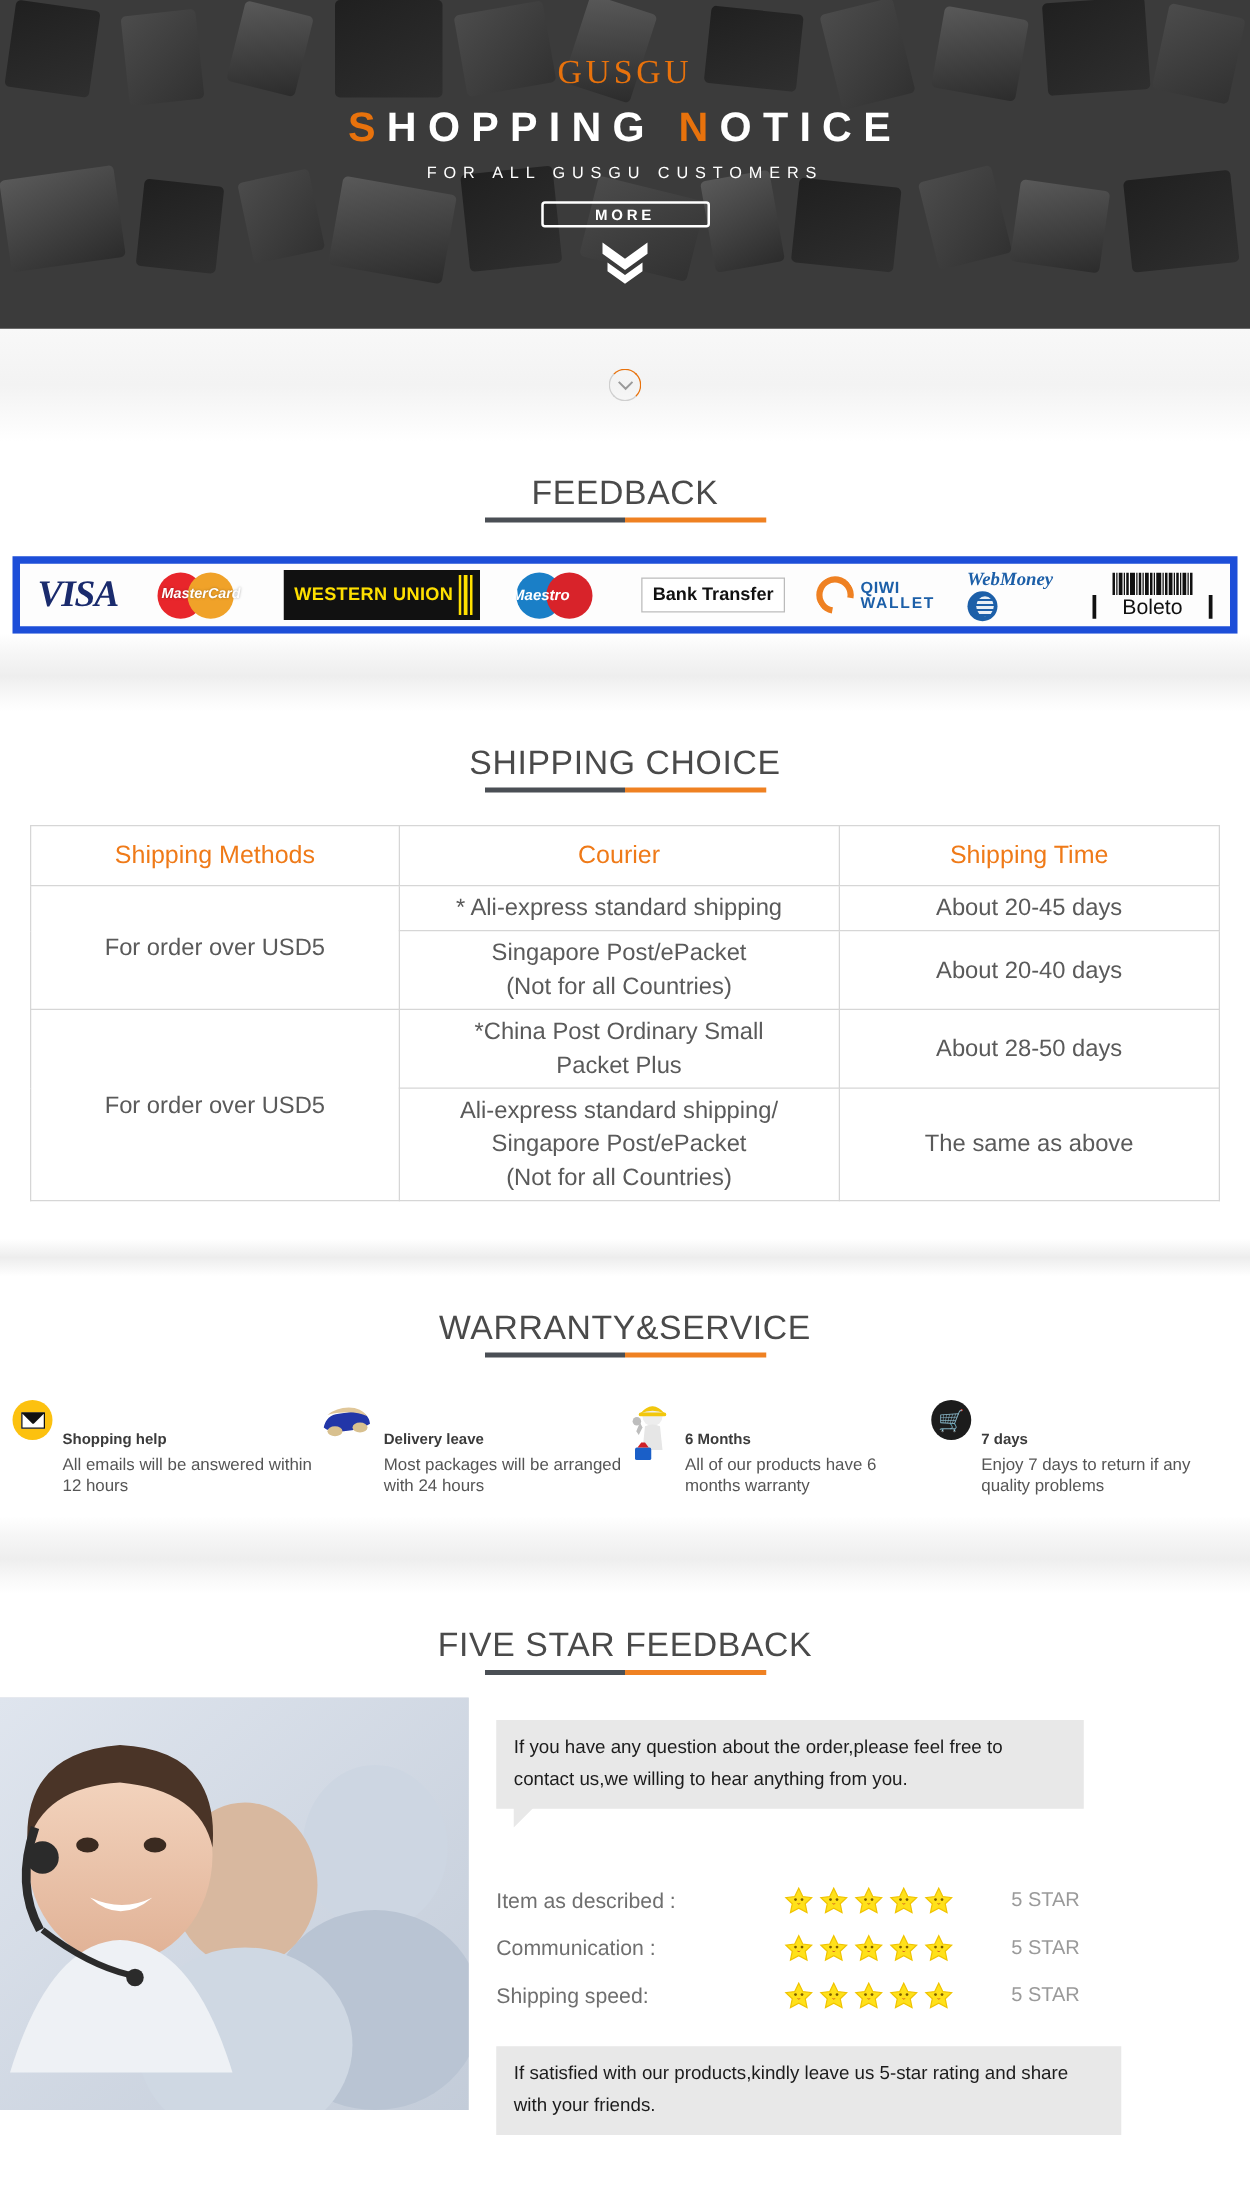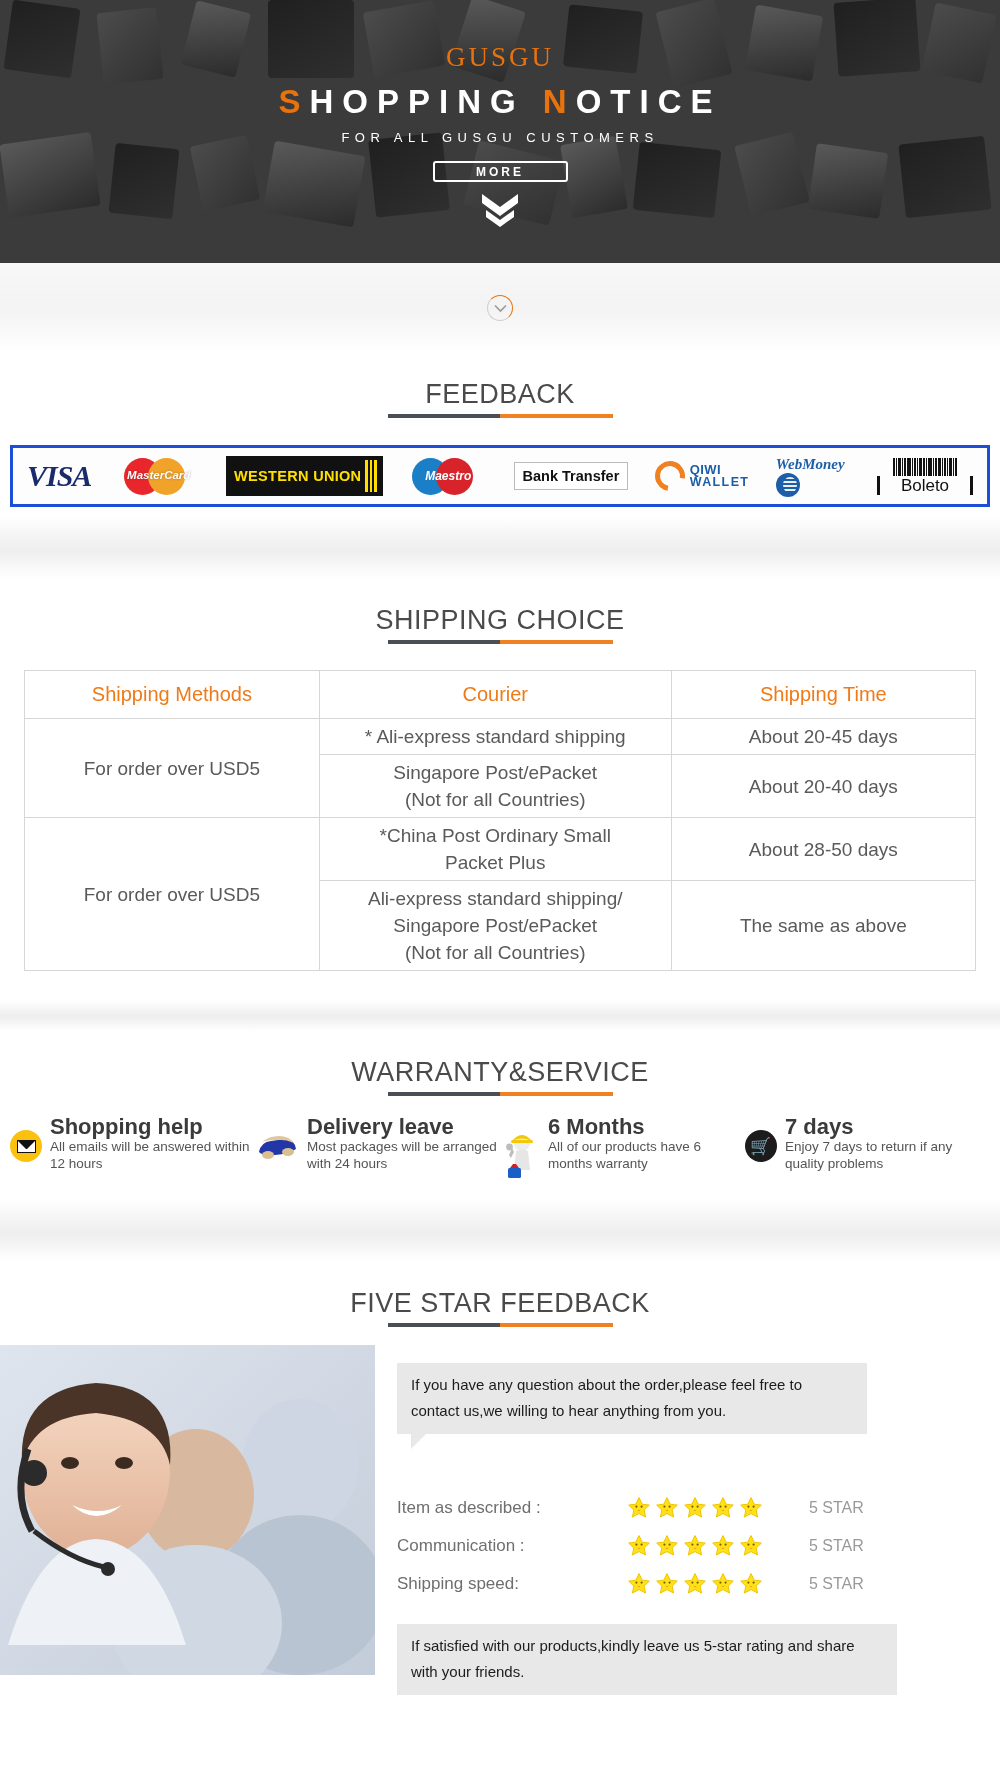--- a/index.html
+++ b/index.html
@@ -117,22 +117,22 @@
     margin: 4px auto 0;
     width: 225px;
     height: 4px;
     display: flex;
   }
   .rule .l { flex: 1; background: #4a4f55; }
   .rule .r { flex: 1; background: #ef8122; }
 
   
   .pay-strip {
-    margin: 27px 10px 10px;
-    border: 3px solid #1d4ed8;
+    margin: 27px 10px 0;
+    border: 6px solid #1d4ed8;
     background: #fdfdfd;
     height: 62px;
     display: flex;
     align-items: center;
     justify-content: space-between;
     padding: 0 14px;
   }
   .pay-item { display: flex; align-items: center; justify-content: center; }
 
   .visa {
@@ -162,21 +162,21 @@
     color: #ffe000; font-weight: bold; font-size: 14.5px; line-height: 15px;
     letter-spacing: .3px;
   }
   .wu .bars { display: flex; gap: 2px; margin-left: 4px; }
   .wu .bars b { width: 2.5px; height: 32px; background: #ffe000; display: block; }
   .maestro { position: relative; width: 78px; height: 42px; }
   .maestro i { position: absolute; top: 3px; width: 37px; height: 37px; border-radius: 50%; }
   .maestro i.a { left: 3px; background: #1a7fc7; }
   .maestro i.b { left: 27px; background: #d8232a; }
   .maestro span {
-    position: absolute; left: 0; right: 0; top: 14px; text-align: center;
+    position: absolute; left: 0; right: 0; top: 14px; 
     font-size: 12px; font-weight: bold; font-style: italic; color: #fff; z-index: 3;
   }
   .bt {
     border: 1px solid #bbb; background: #fff; padding: 5px 8px;
     font-weight: bold; font-size: 14.5px; color: #111;
   }
   .qiwi { display: flex; align-items: center; }
   .qiwi .q {
     width: 30px; height: 30px; border: 5px solid #ef8122; border-radius: 50%;
     border-bottom-color: transparent; transform: rotate(-35deg); margin-right: 5px;
@@ -231,21 +231,21 @@
 
   
   .warranty {
     display: flex;
     padding: 20px 10px 16px;
     gap: 0;
   }
   .w-item { display: flex; align-items: flex-start; flex: 1; gap: 8px; }
   .w-ico { flex: 0 0 auto; margin-top: 14px; }
   .w-txt h4 {
-    font-size: 22px; color: #3b3b3b; font-weight: bold; line-height: 21px; margin-bottom: 1px;
+    font-size: 12px; color: #3b3b3b; font-weight: bold; line-height: 21px; margin-bottom: 1px; margin-top: 35px;
   }
   .w-txt p { font-size: 13.5px; color: #555; line-height: 17px; }
 
   .ico-mail {
     width: 32px; height: 32px; border-radius: 50%; background: #fcc10f;
     display: flex; align-items: center; justify-content: center;
   }
   .ico-mail .env {
     width: 19px; height: 13px; background: #fff; border: 1.5px solid #111; position: relative;
   }

